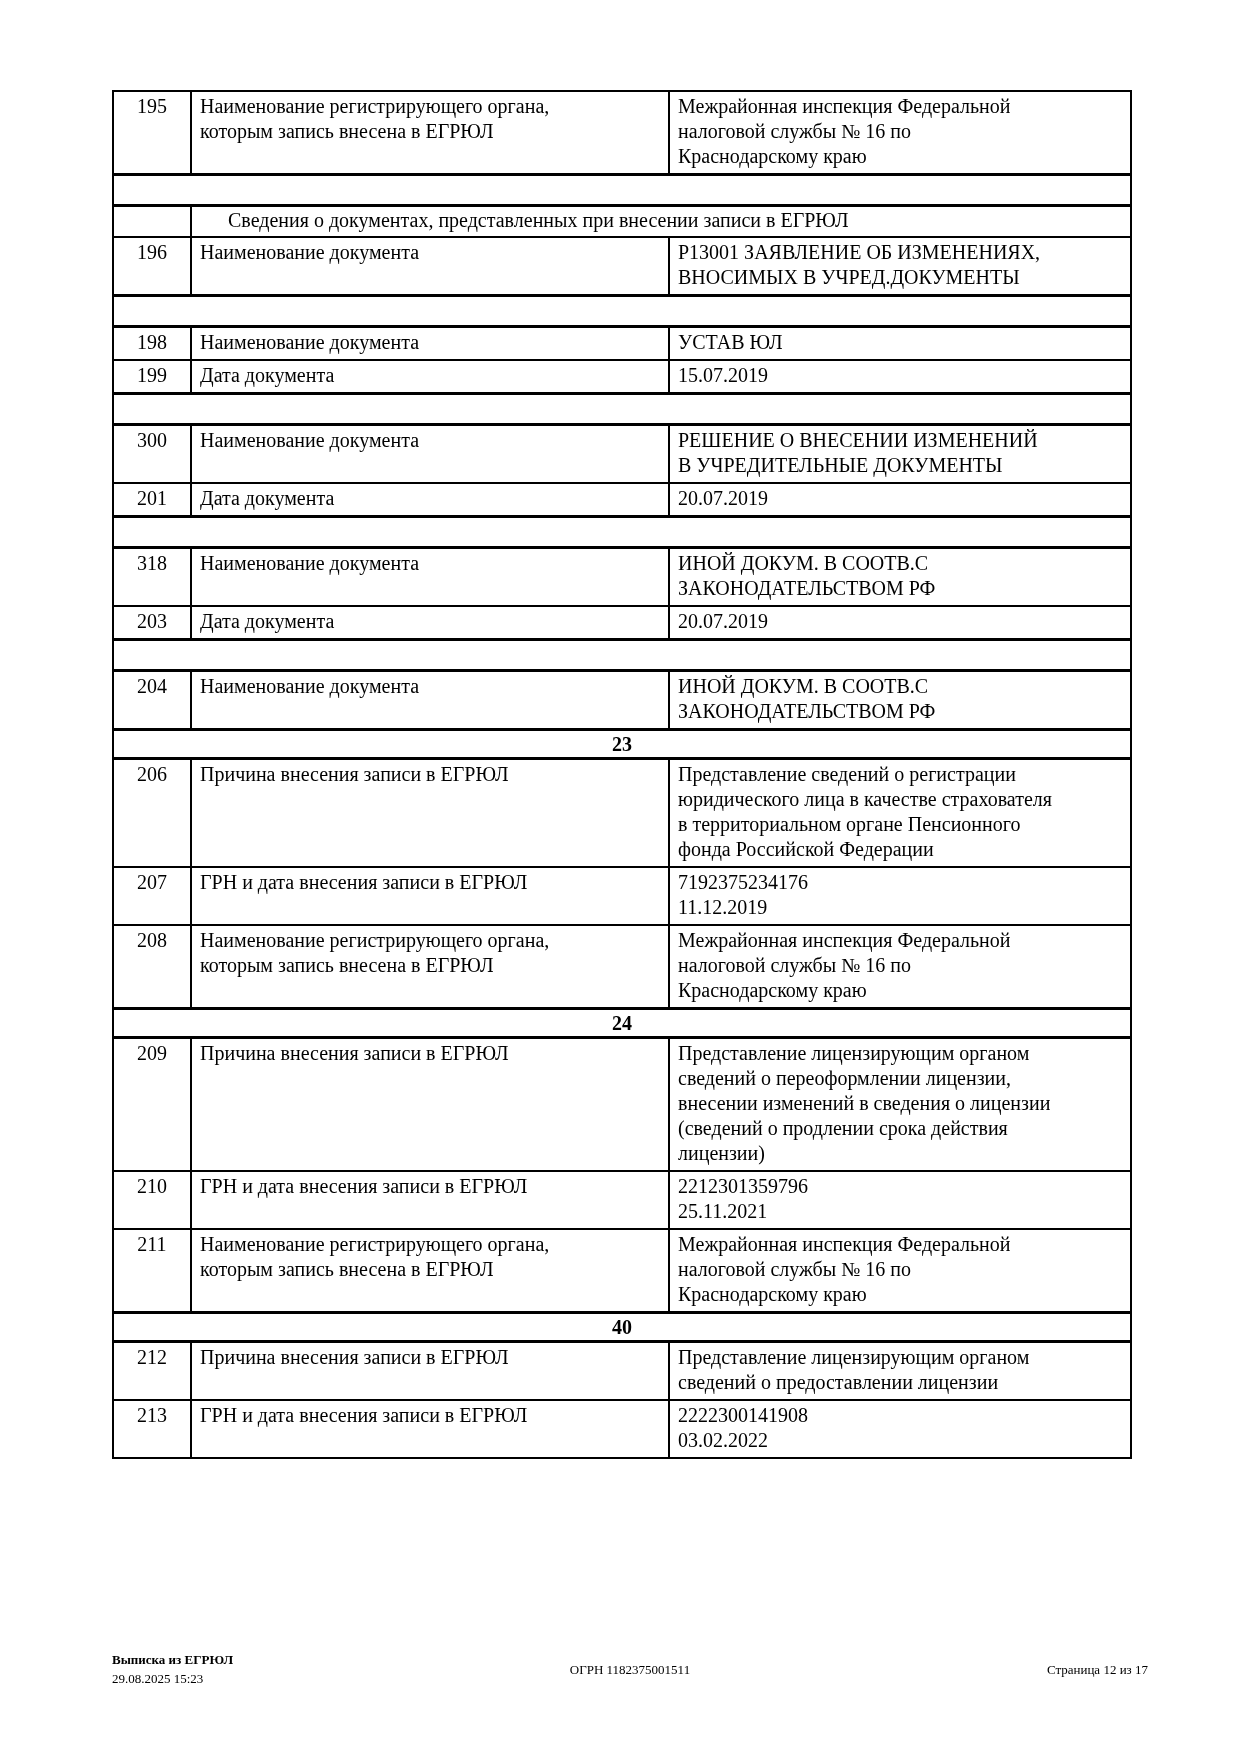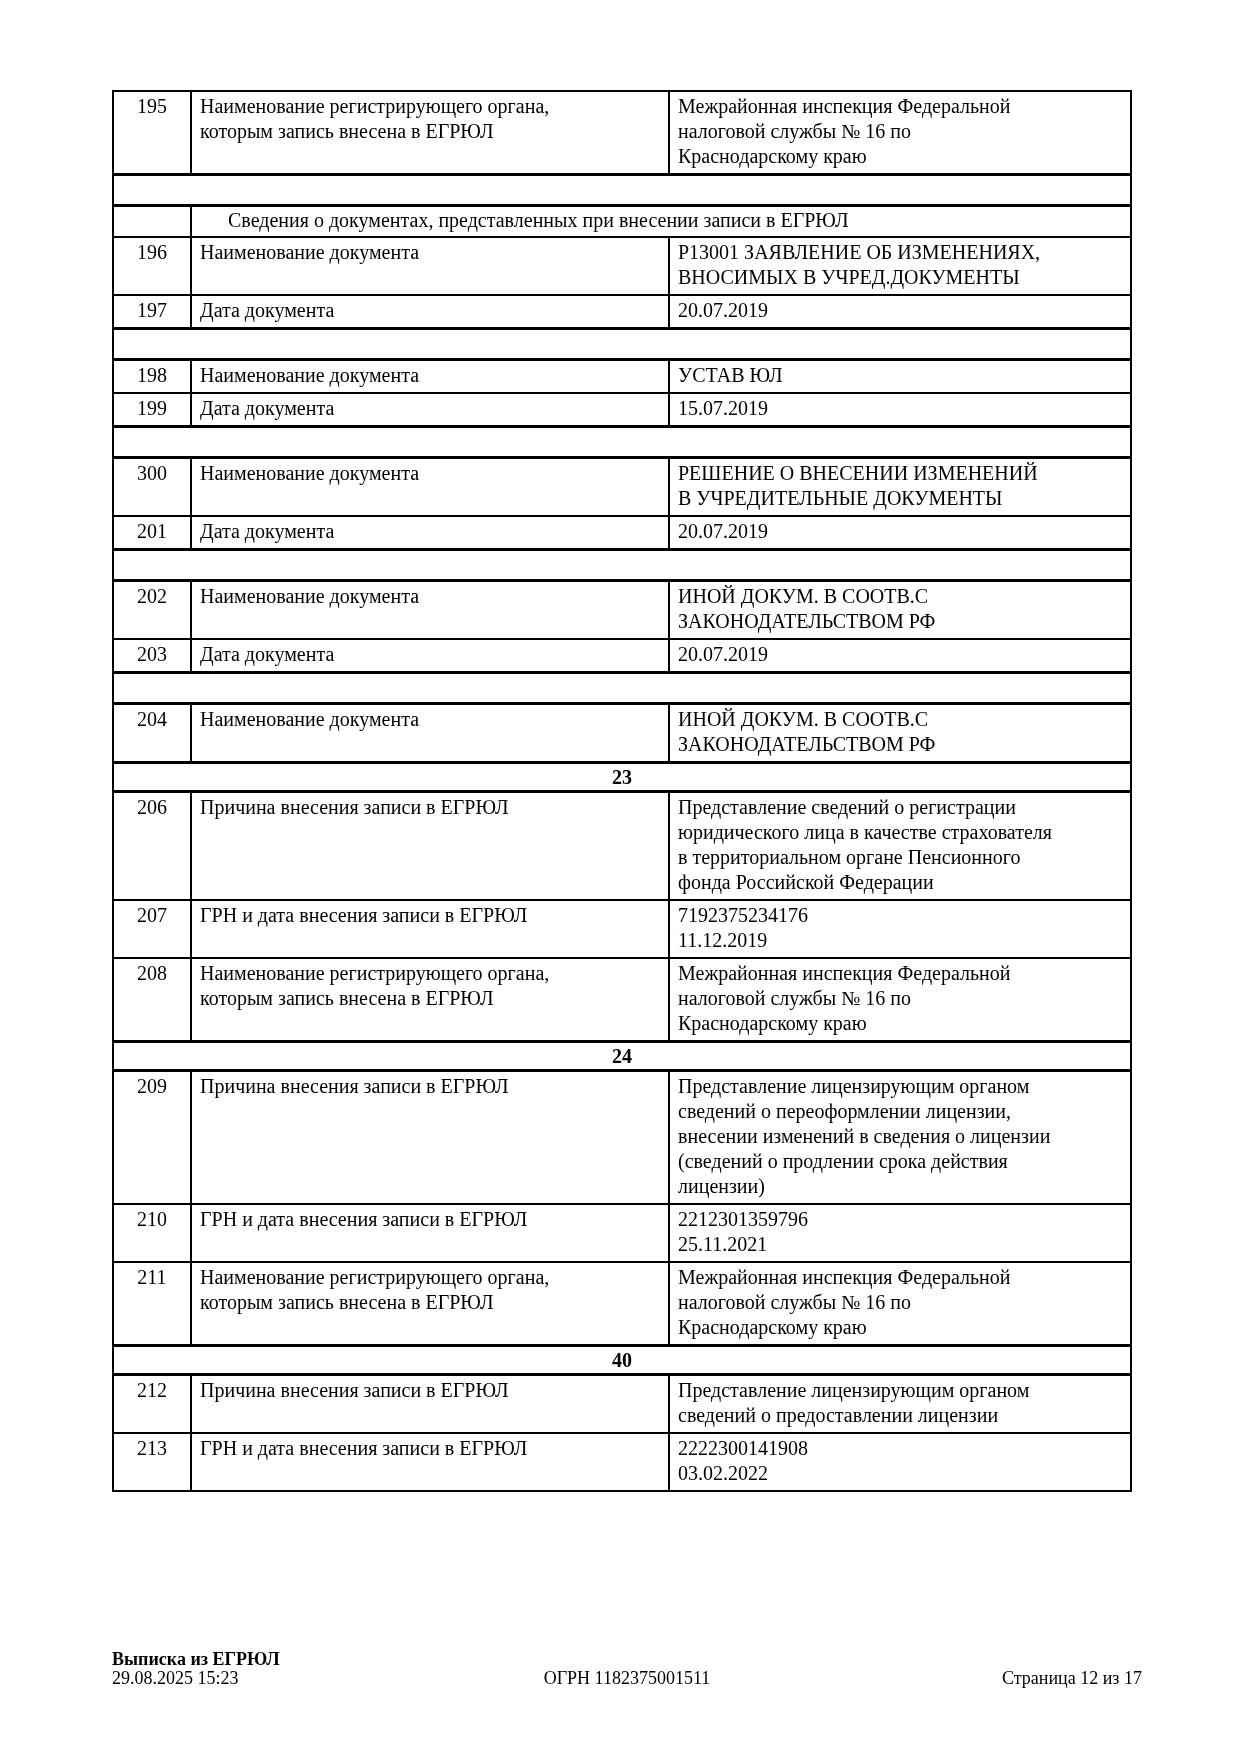--- a/index.html
+++ b/index.html
@@ -55,25 +55,25 @@
     padding-bottom: 0;
   }
   tr.group-row td.group-label {
     padding-top: 1px;
     padding-bottom: 3px;
     padding-left: 36px;
   }
   .footer {
     position: absolute;
     left: 112px;
-    right: 98px;
+    right: 92px;
     top: 1650px;
     display: flex;
-    align-items: flex-end;
-    font-size: 18px;
+    align-items: center;
+    font-size: 13px;
     line-height: 19px;
   }
   .footer .f-left { flex: 1 1 0; }
   .footer .f-center { flex: 1 1 0; text-align: center; }
   .footer .f-right { flex: 1 1 0; text-align: right; }
   .footer .doc-type { font-weight: bold; }
 </style>
 </head>
 <body>
 
@@ -100,25 +100,20 @@
         <tr class="group-row">
           <td class="num"></td>
           <td class="group-label" colspan="2">Сведения о документах, представленных при внесении записи в ЕГРЮЛ</td>
         </tr>
         <tr class="record-row">
           <td class="num">196</td>
           <td>Наименование документа</td>
           <td>Р13001 ЗАЯВЛЕНИЕ ОБ ИЗМЕНЕНИЯХ,
 ВНОСИМЫХ В УЧРЕД.ДОКУМЕНТЫ</td>
         </tr>
-        <tr class="record-row">
-          <td class="num">197</td>
-          <td>Дата документа</td>
-          <td>20.07.2019</td>
-        </tr>
         <tr class="spacer-row">
           <td class="spacer-cell" colspan="3"></td>
         </tr>
         <tr class="record-row">
           <td class="num">198</td>
           <td>Наименование документа</td>
           <td>УСТАВ ЮЛ</td>
         </tr>
         <tr class="record-row">
           <td class="num">199</td>
@@ -136,21 +131,21 @@
         </tr>
         <tr class="record-row">
           <td class="num">201</td>
           <td>Дата документа</td>
           <td>20.07.2019</td>
         </tr>
         <tr class="spacer-row">
           <td class="spacer-cell" colspan="3"></td>
         </tr>
         <tr class="record-row">
-          <td class="num">202</td>
+          <td class="num">318</td>
           <td>Наименование документа</td>
           <td>ИНОЙ ДОКУМ. В СООТВ.С
 ЗАКОНОДАТЕЛЬСТВОМ РФ</td>
         </tr>
         <tr class="record-row">
           <td class="num">203</td>
           <td>Дата документа</td>
           <td>20.07.2019</td>
         </tr>
         <tr class="spacer-row">

